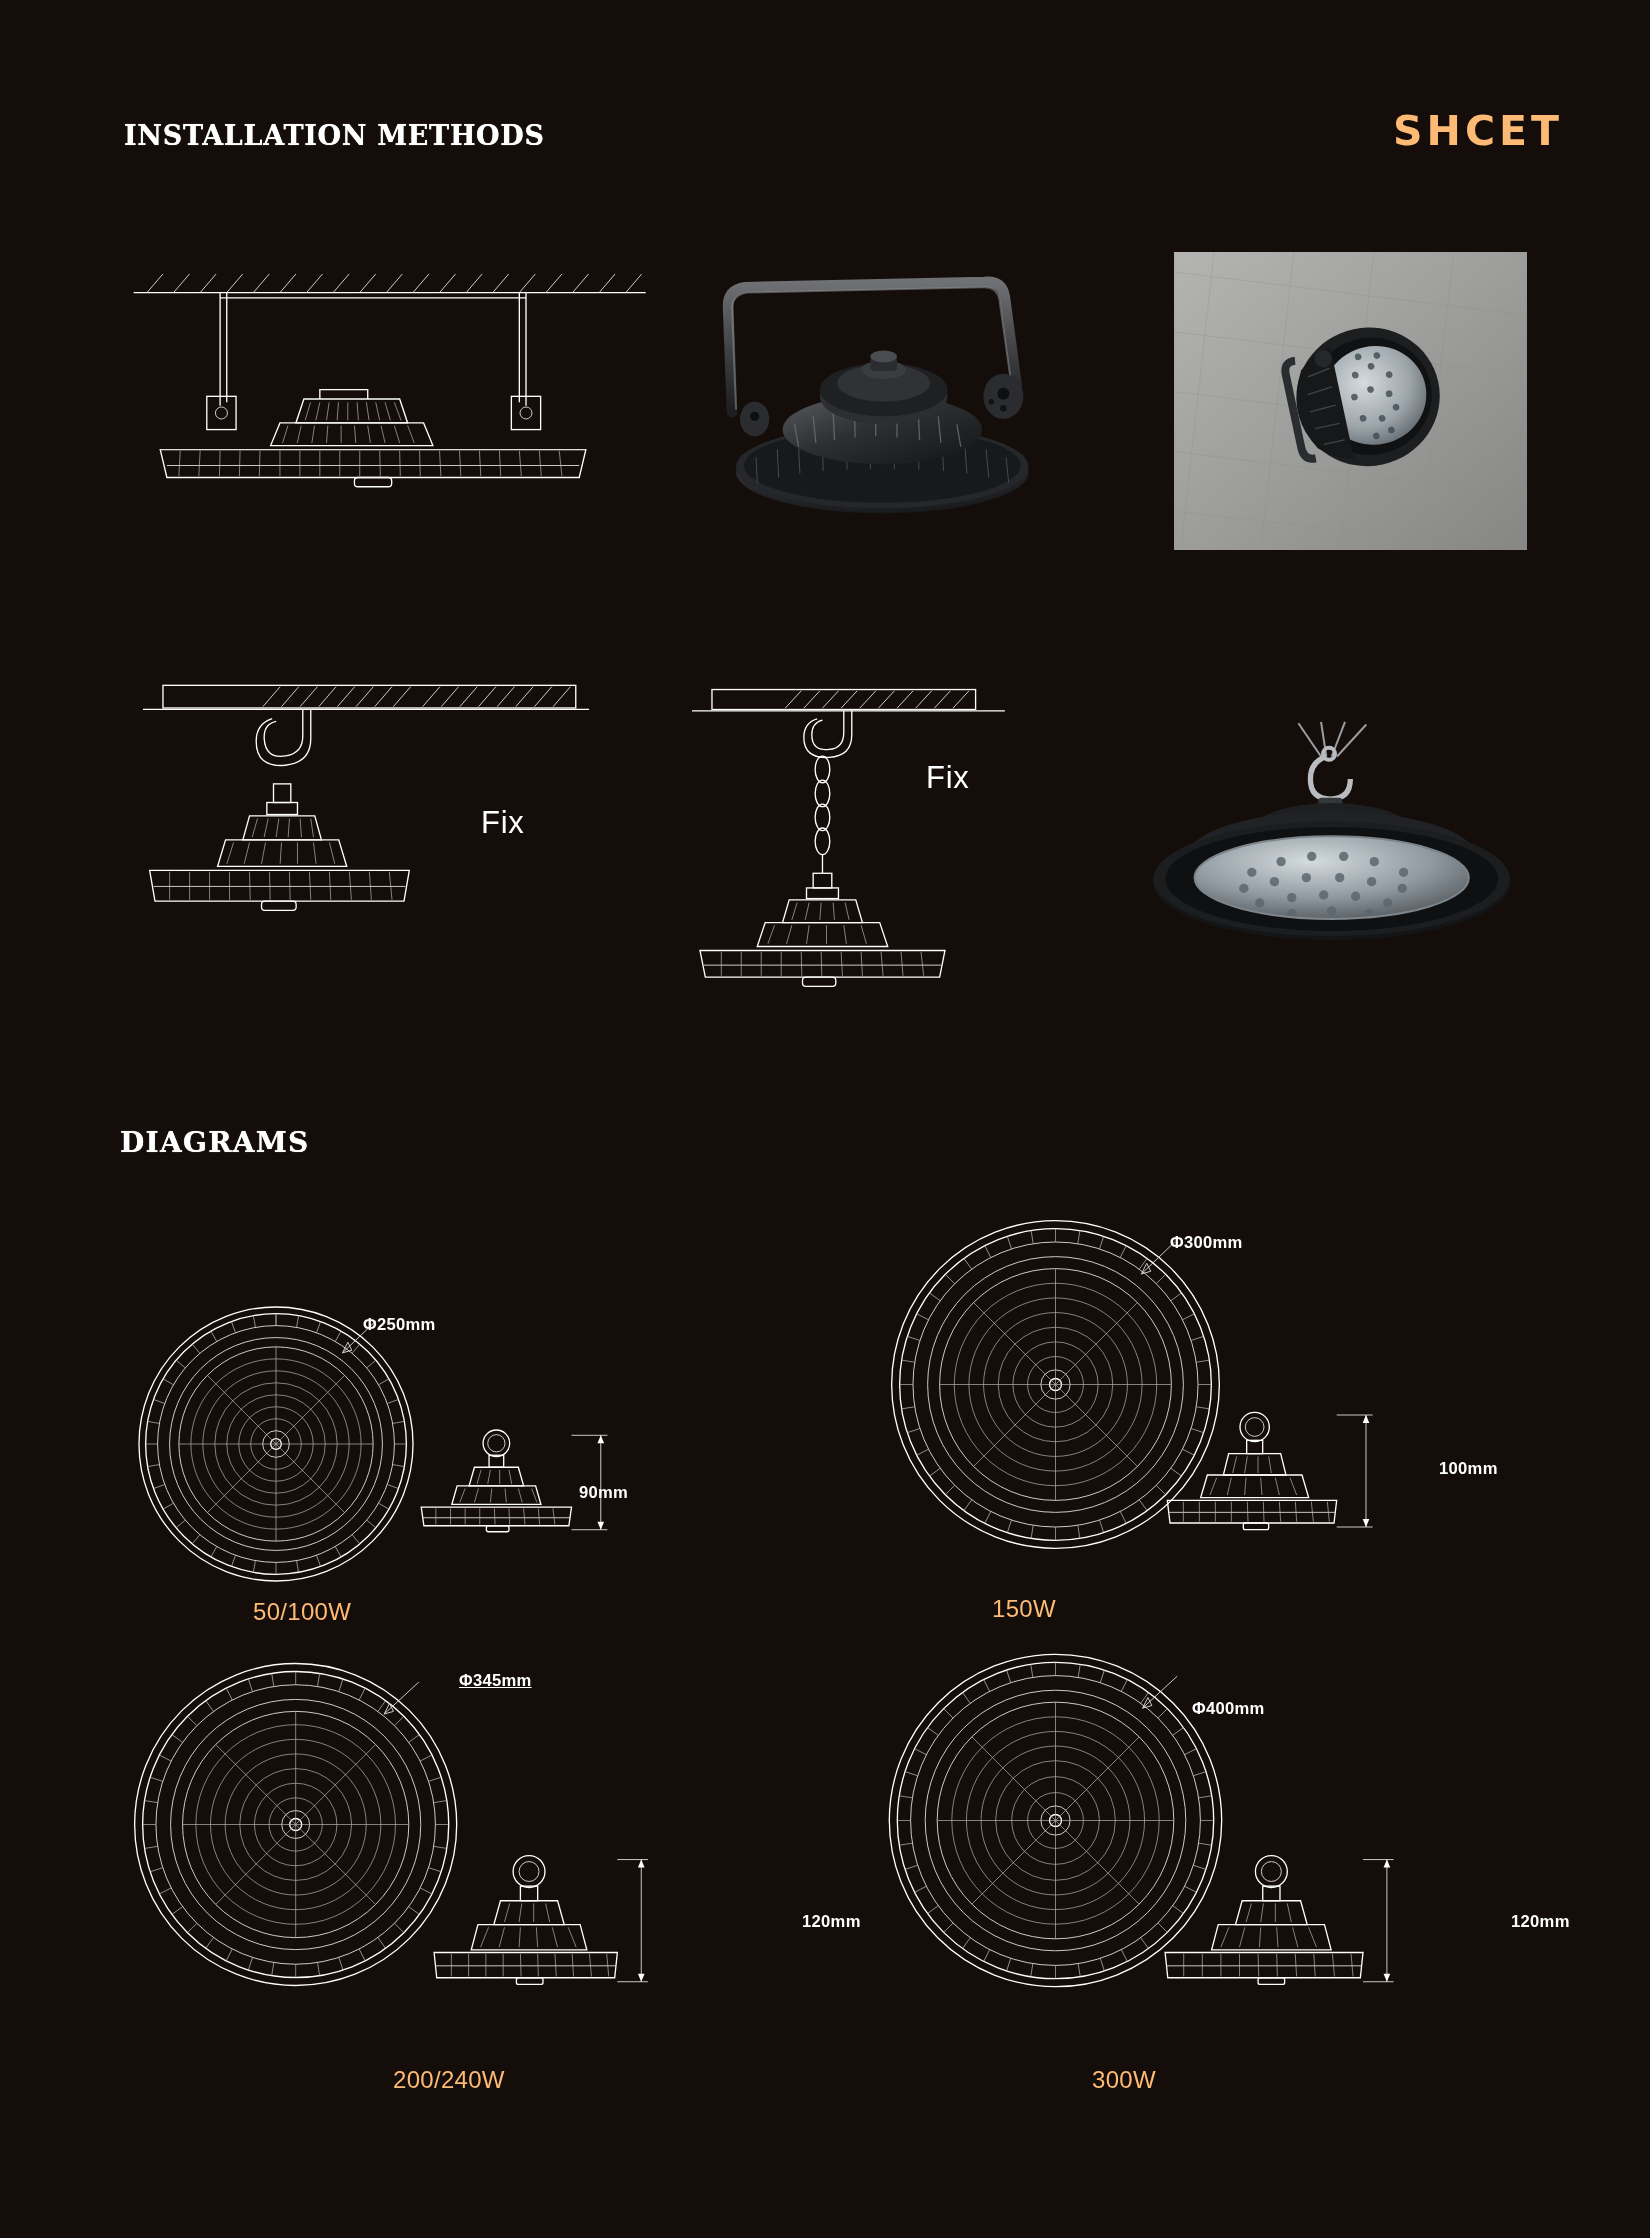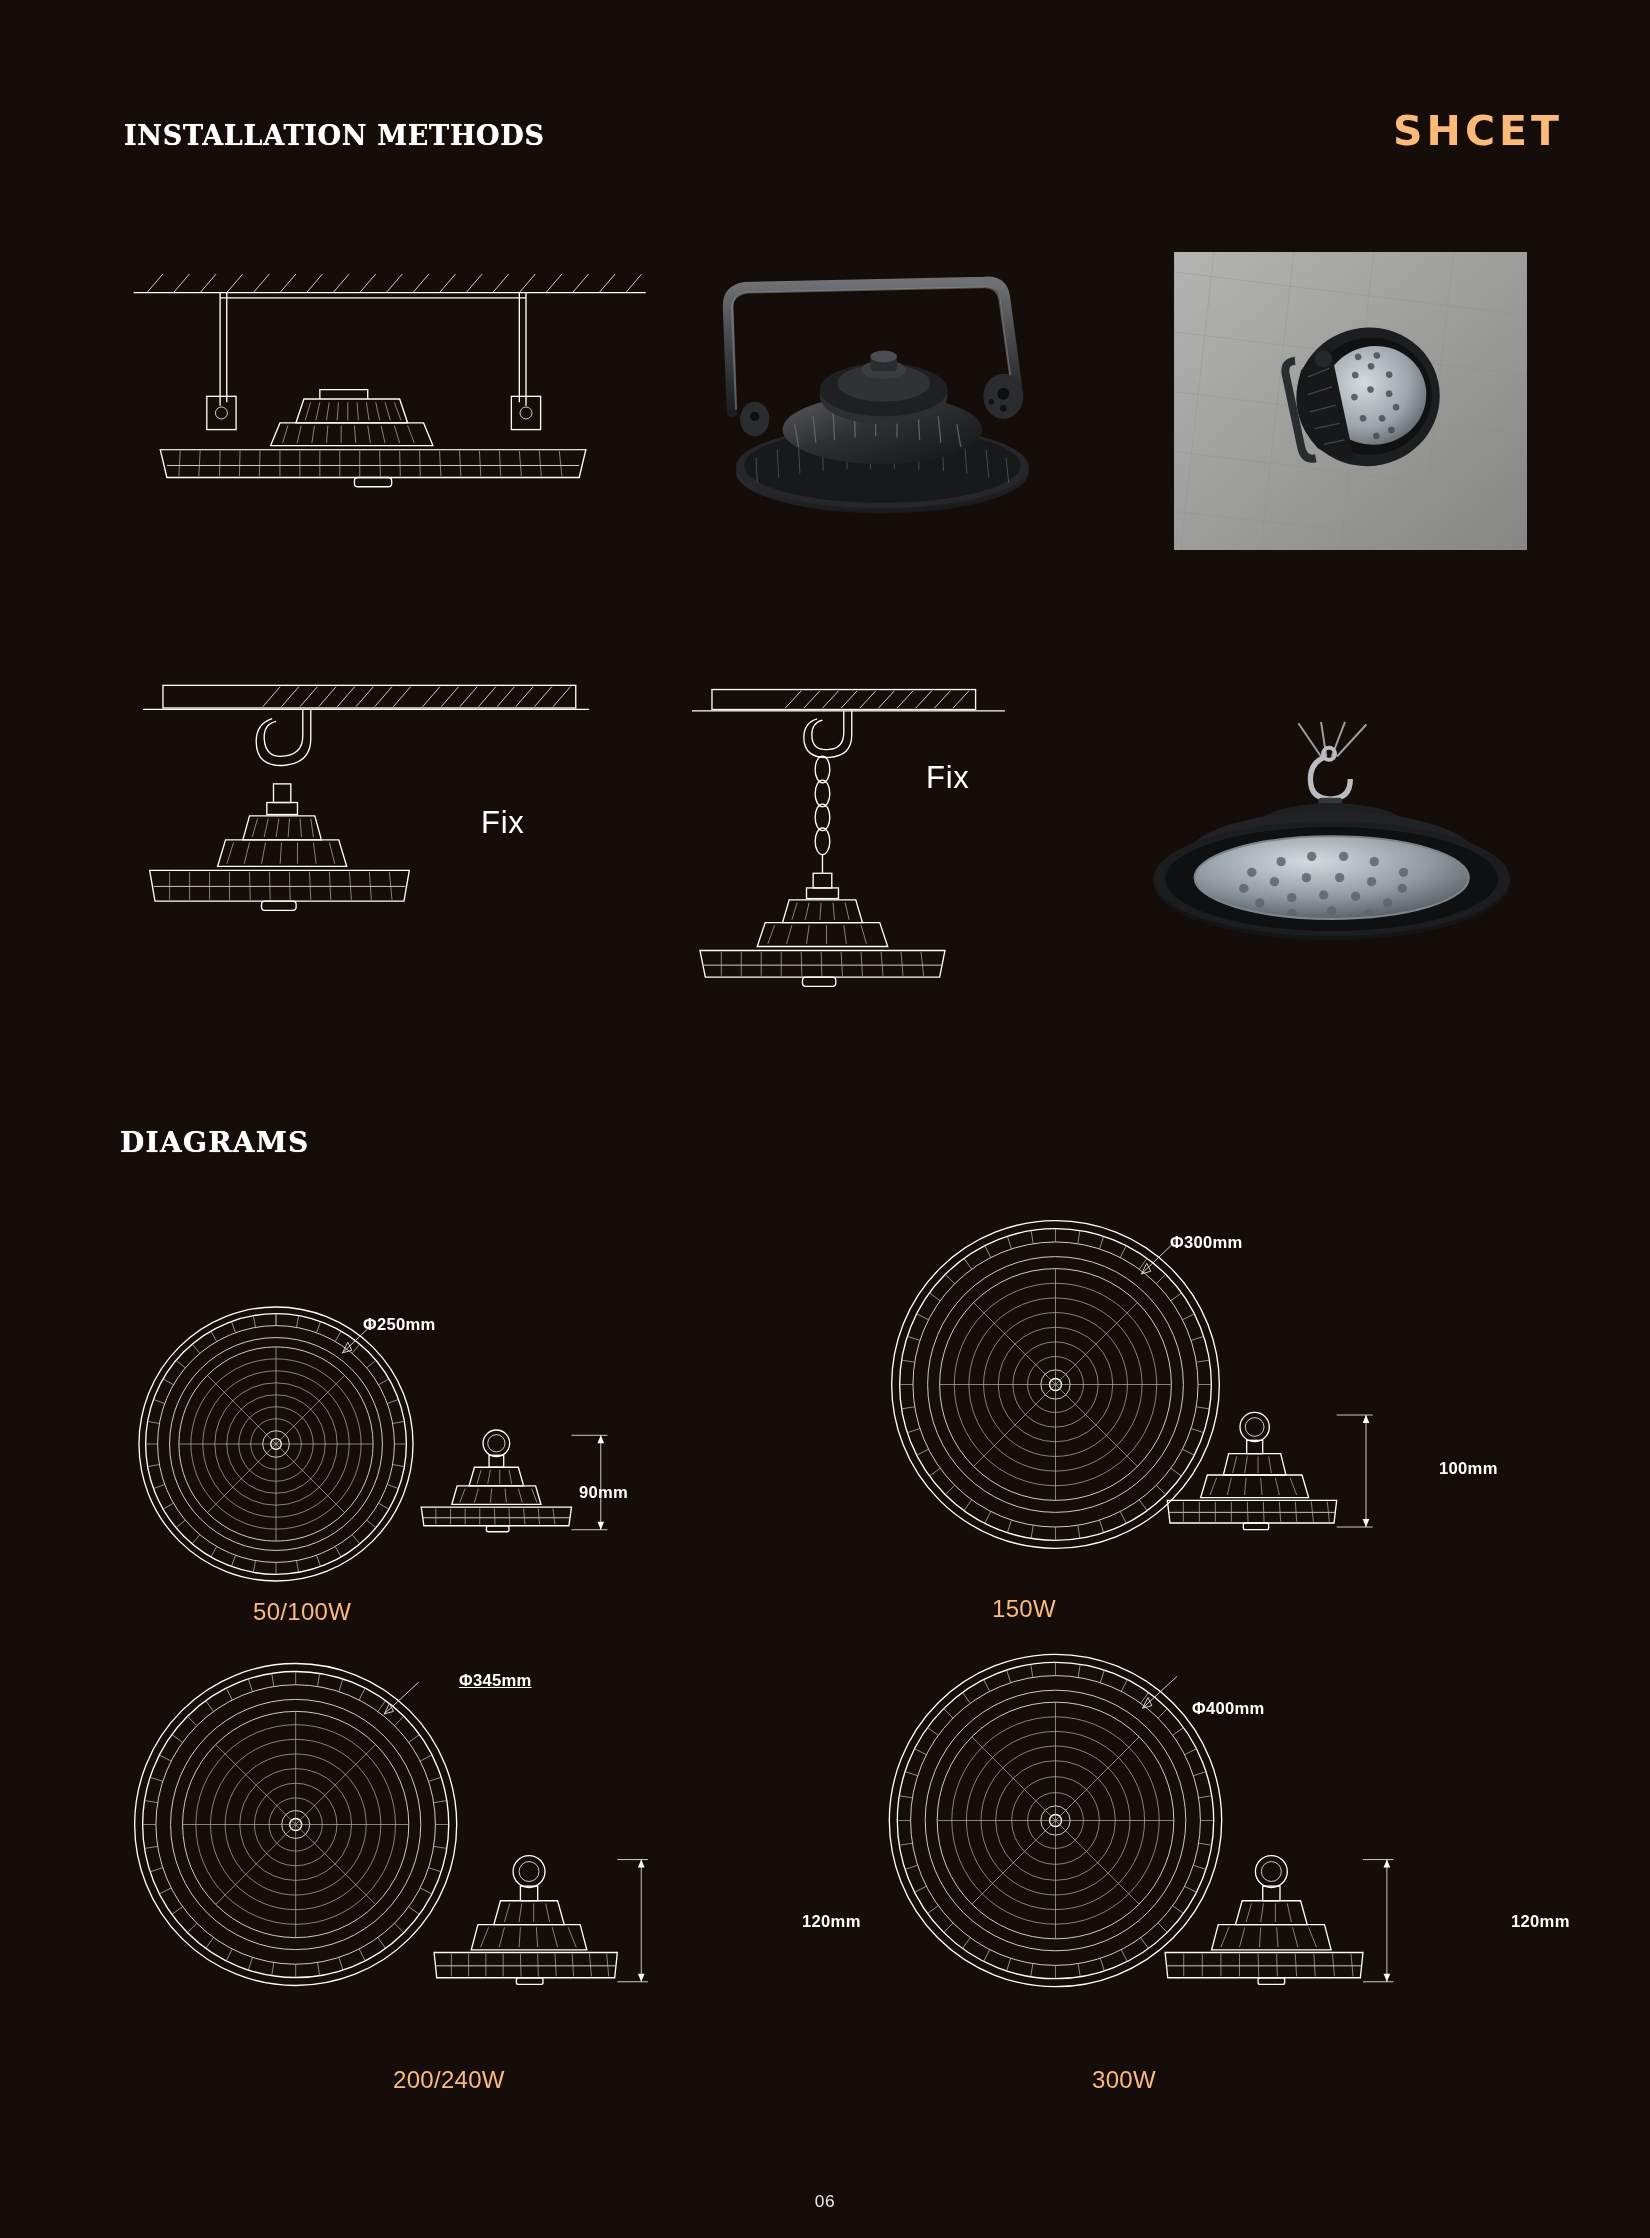--- a/index.html
+++ b/index.html
@@ -975,16 +975,15 @@
       <line class="ln-thin" x1="308" y1="34" x2="354" y2="34"></line>
       <line class="ln-thin" x1="308" y1="218" x2="354" y2="218"></line>
       <line class="ln-thin" x1="344" y1="34" x2="344" y2="218"></line>
       <path d="M344 34 l-5 12 l10 0 z" fill="#ffffff"></path>
       <path d="M344 218 l-5 -12 l10 0 z" fill="#ffffff"></path>
     </svg>
   </div>
   <div class="dimlabel" style="left:1511px;top:1912px;">120mm</div>
   <div class="cap" style="left:1092px;top:2066px;width:173px;">300W</div>
 
-  <div class="page-num">06</div>
 
 </div>
 
 
 </body></html>

